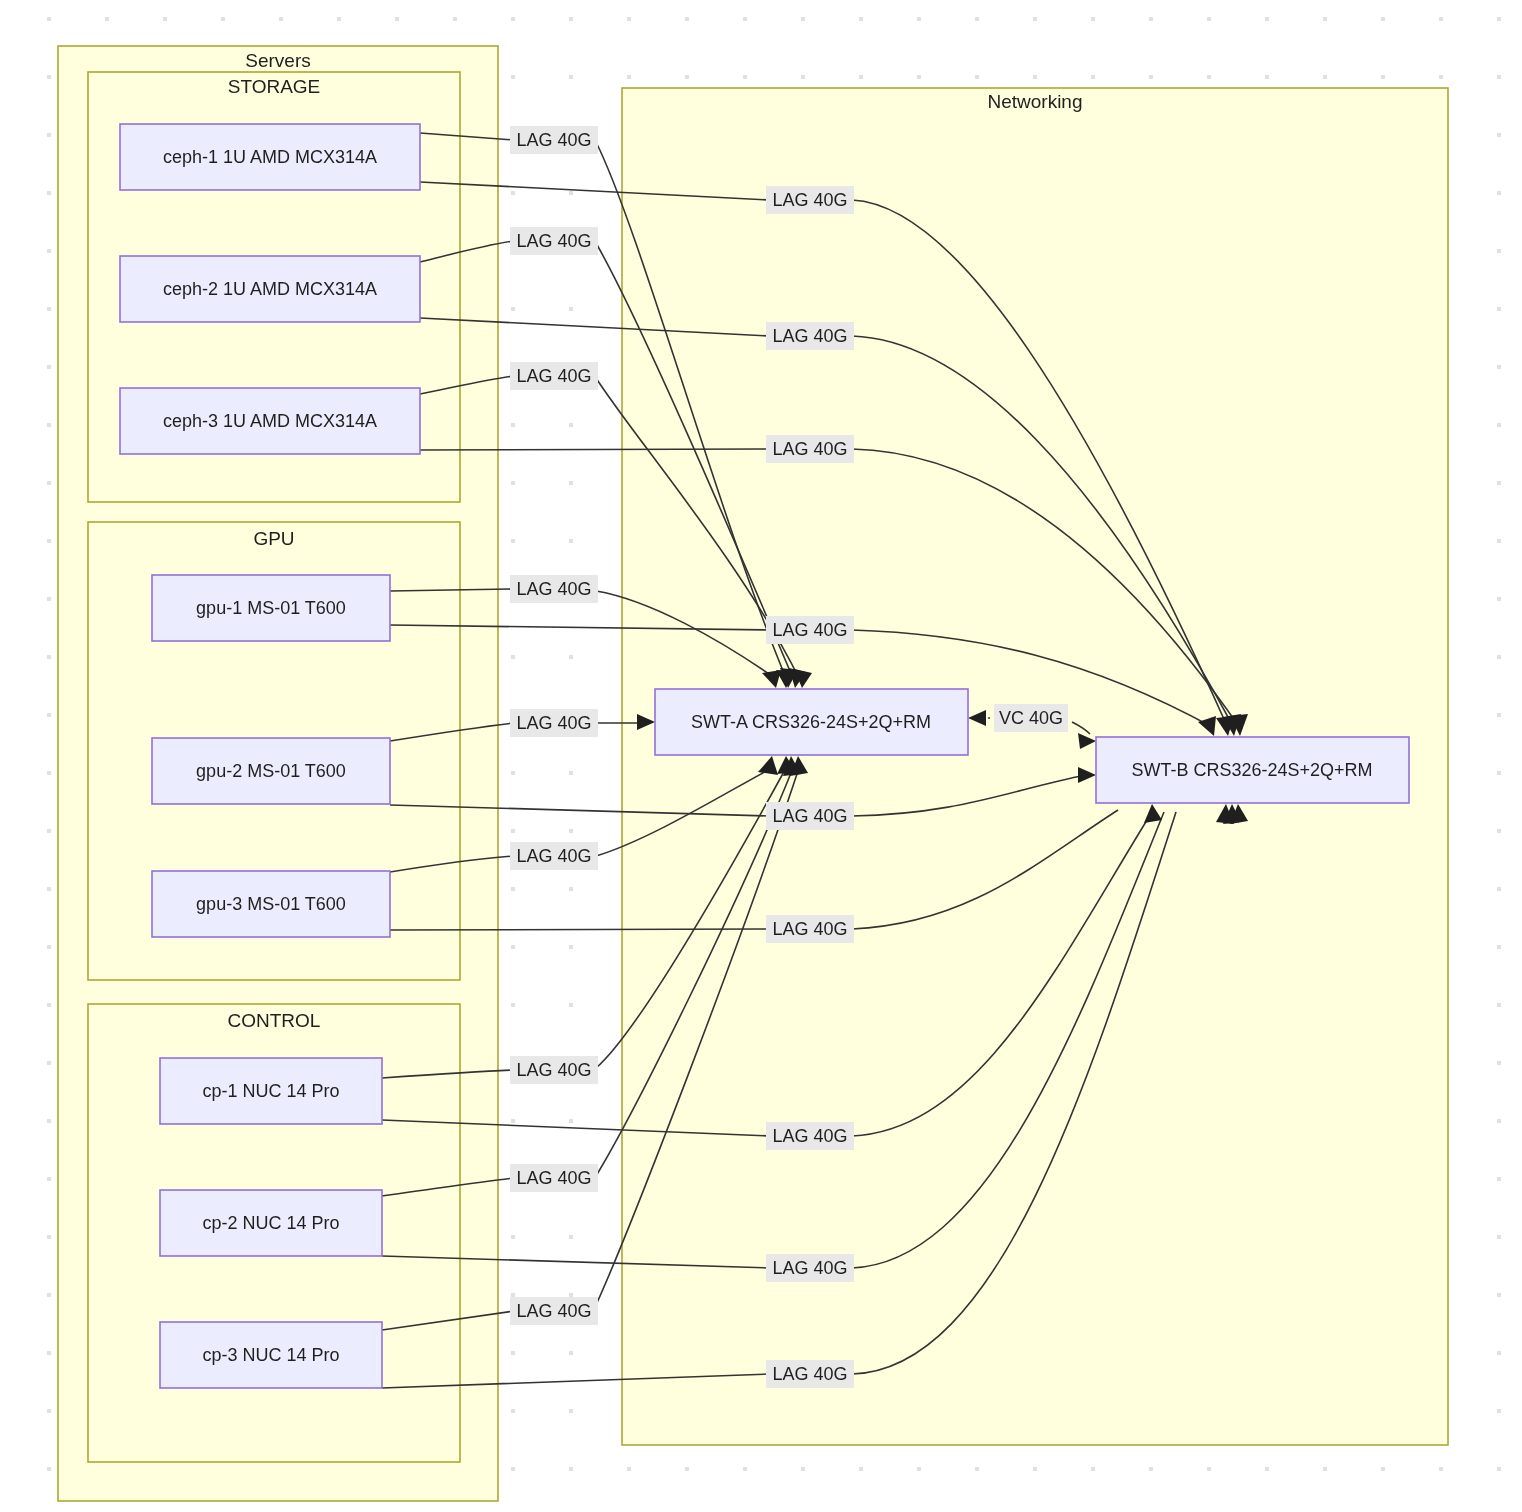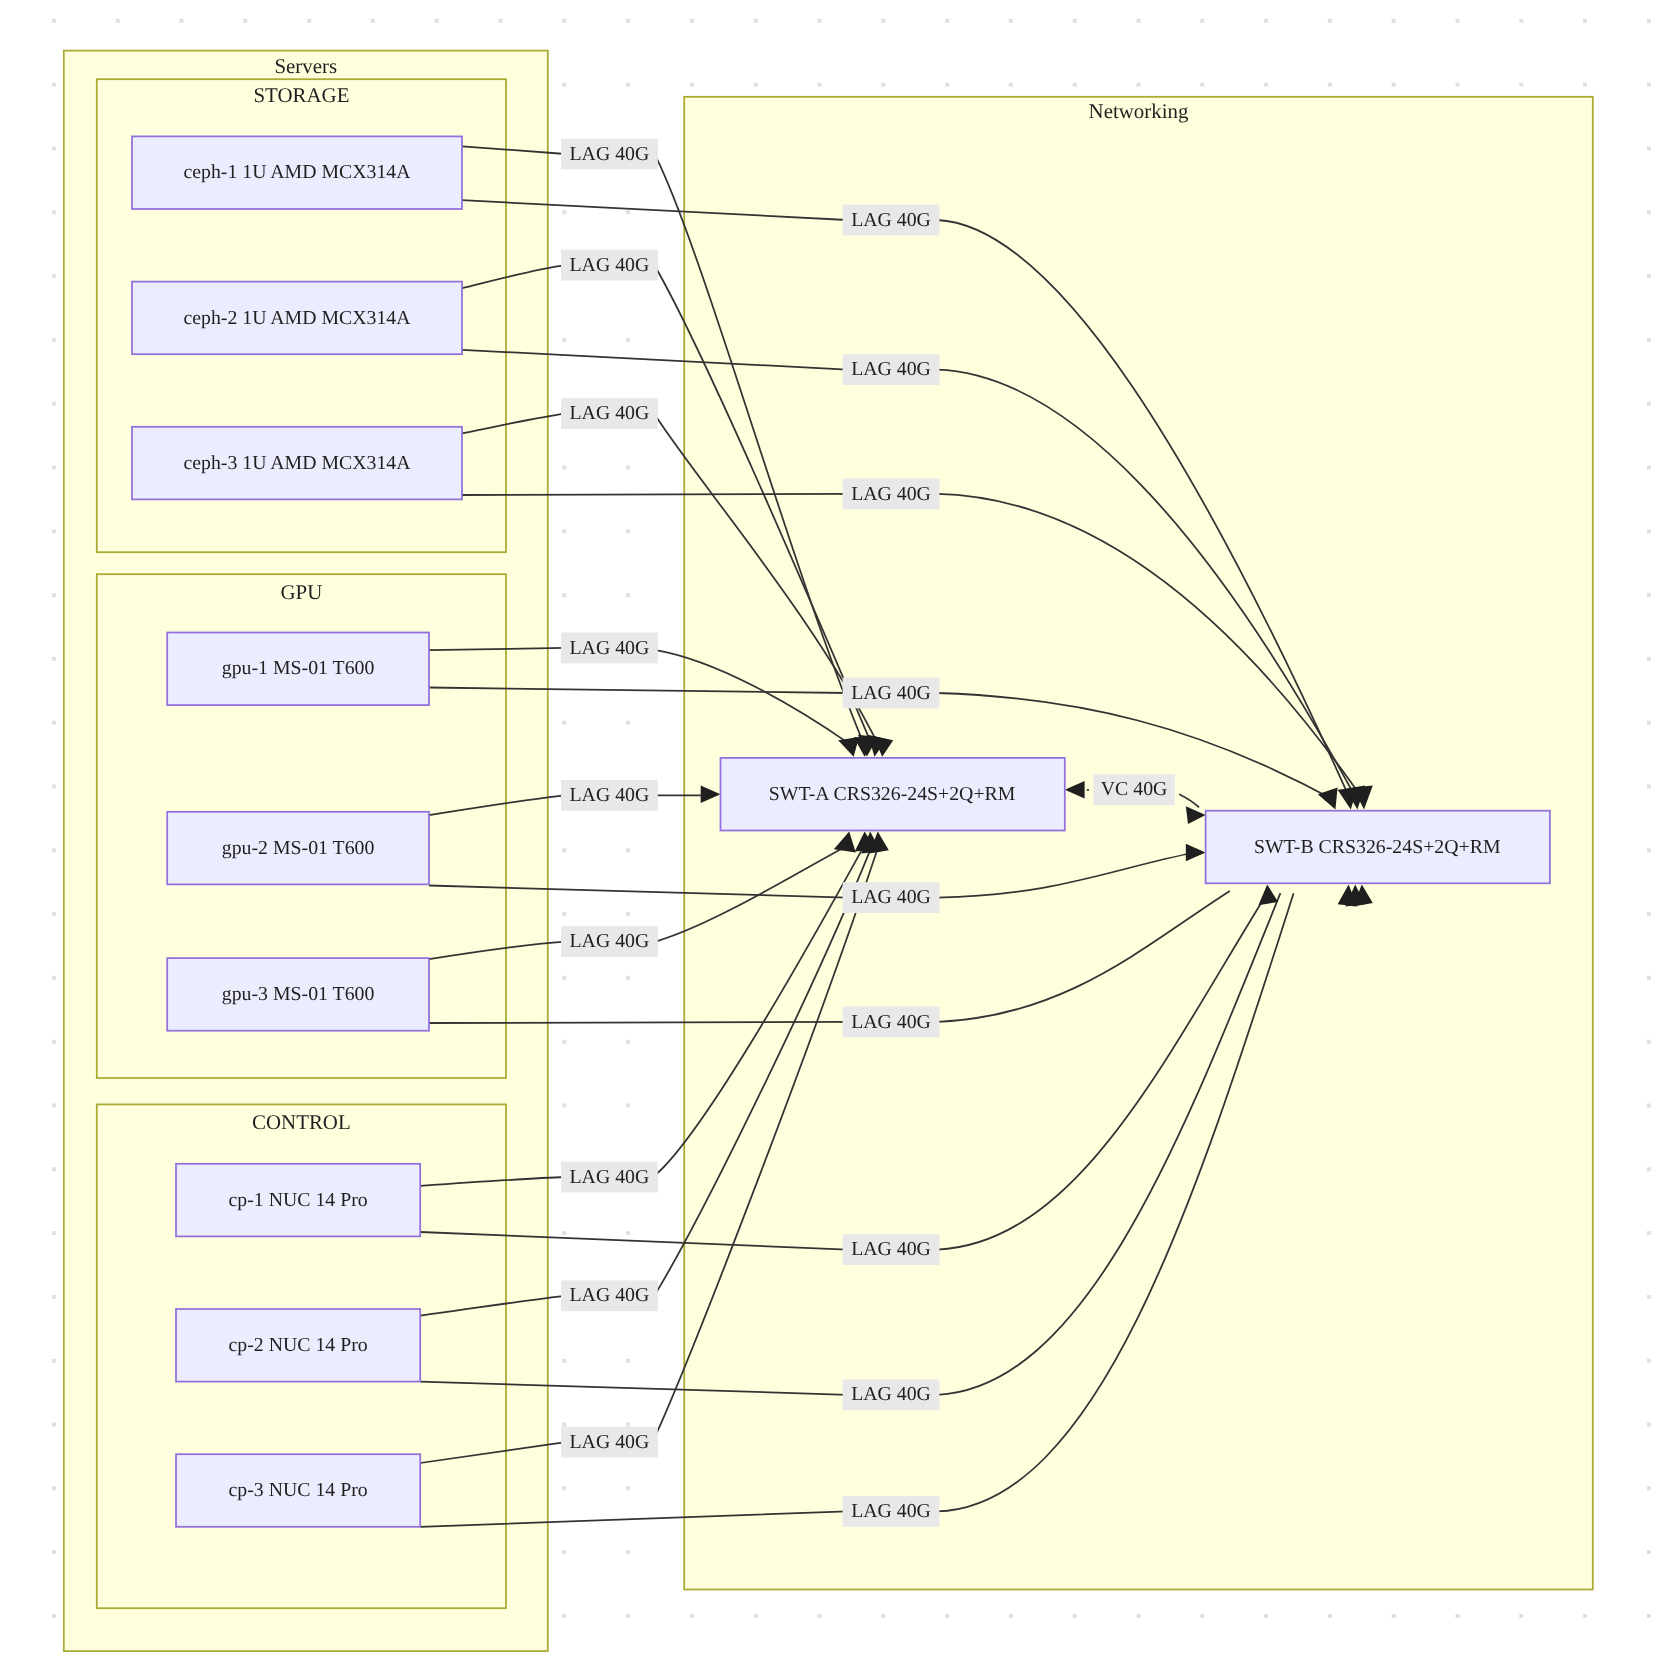--- a/index.html
+++ b/index.html
@@ -6,21 +6,21 @@
   body{
     width:1522px;height:1512px;
     background-color:#ffffff;
     background-image:radial-gradient(circle, #e0e0e0 2.2px, transparent 2.3px);
     background-size:58px 58px;
     background-position:20px 48px;
     font-family:"Liberation Sans", sans-serif;
     overflow:hidden;
     position:relative;
   }
-  #stage{position:absolute;left:0;top:0;width:1522px;height:1512px;font-family:Liberation Serif, serif;}
+  #stage{position:absolute;left:0;top:0;width:1522px;height:1512px;}
   svg#diagram{position:absolute;left:0;top:0;width:1522px;height:1512px;}
 
   .cluster-rect{fill:#ffffde;stroke:#aaaa33;stroke-width:1.6;}
   .cluster-label{font-size:19px;fill:#1f1f1f;text-anchor:middle;dominant-baseline:middle;}
 
   .node-rect{fill:#ececff;stroke:#9370db;stroke-width:1.6;}
   .node-label{font-size:18px;fill:#1f1f1f;text-anchor:middle;dominant-baseline:middle;}
 
   .edge-path{fill:none;stroke:#333333;stroke-width:1.6;}
   .edge-label-bg{fill:#e8e8e8;}

